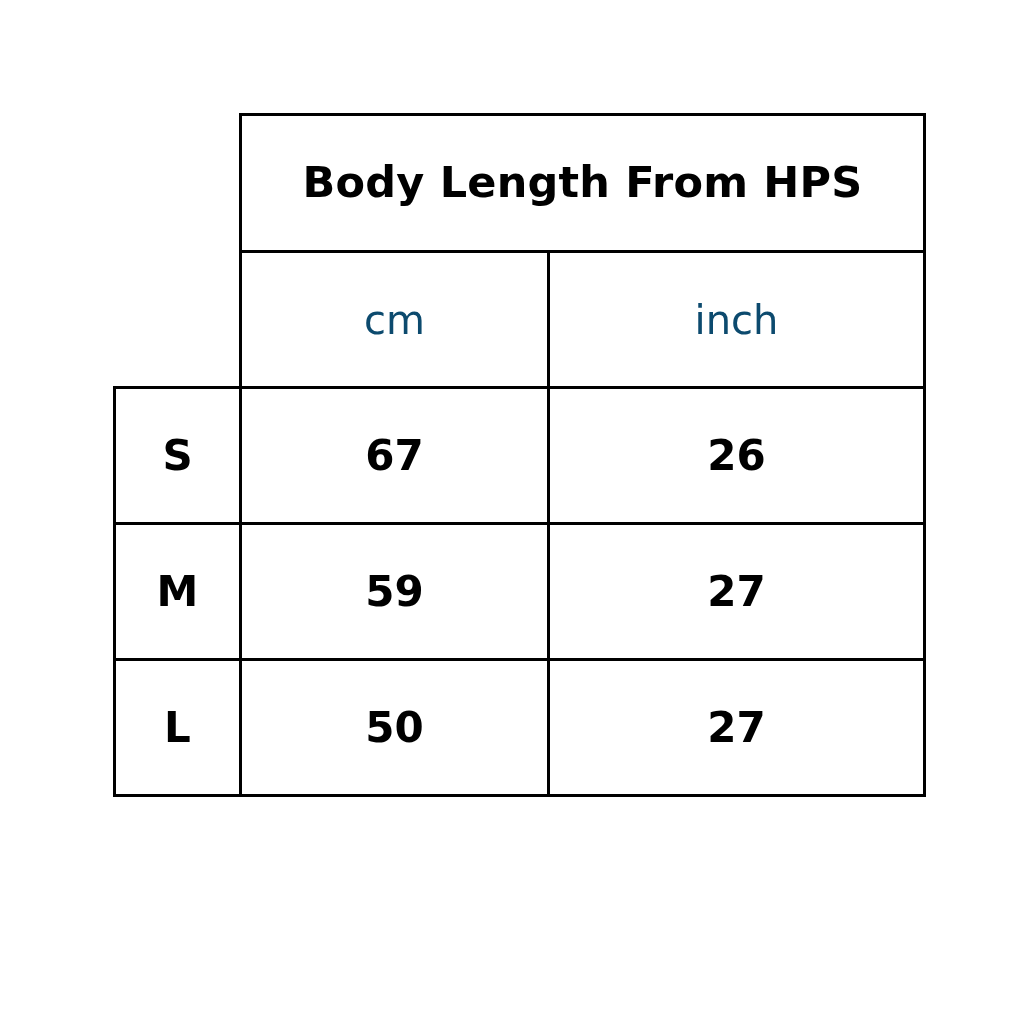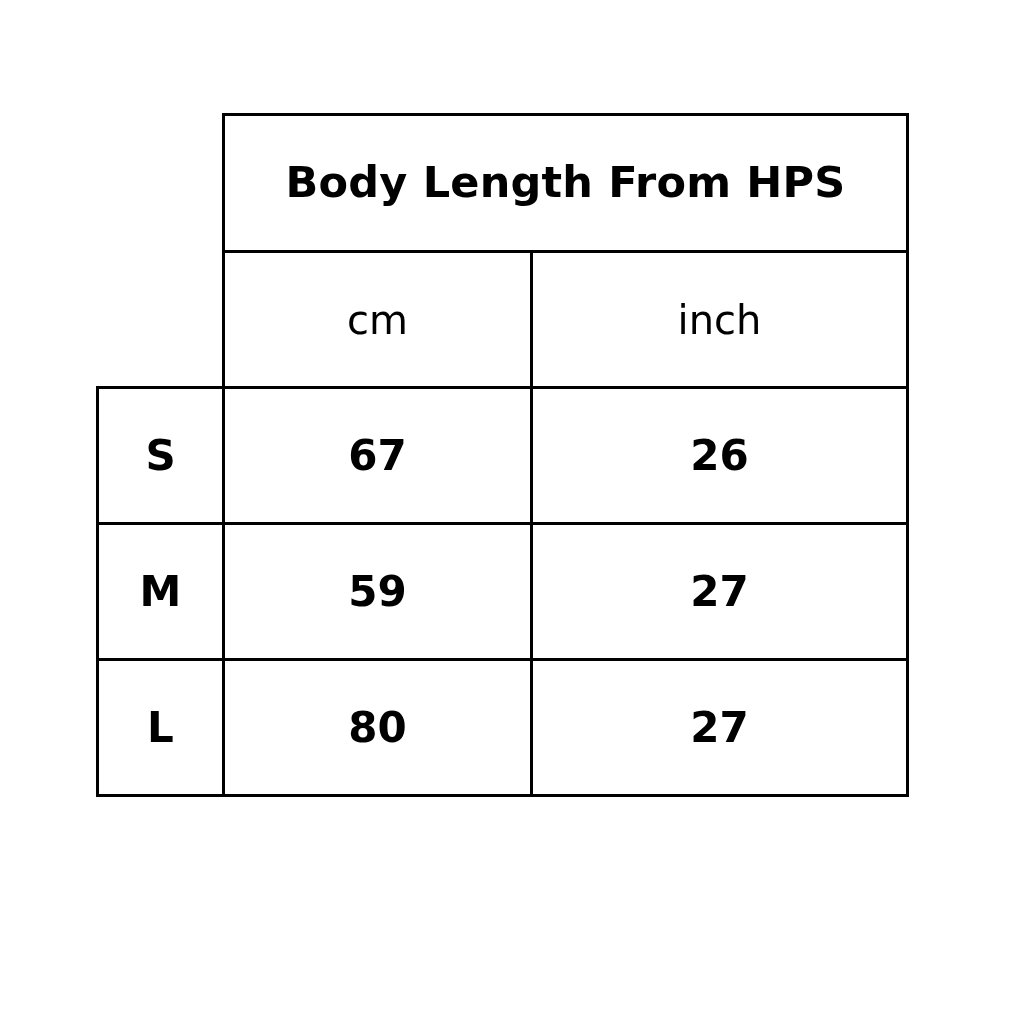--- a/index.html
+++ b/index.html
@@ -18,21 +18,21 @@
   .page {
     position: relative;
     width: 1024px;
     height: 1024px;
     background: #ffffff;
   }
 
   
   .size-table {
     position: absolute;
-    left: 96px;
+    left: 113px;
     top: 113px;
     width: 810px;
     border-collapse: collapse;
     table-layout: fixed;
   }
 
   .size-table td,
   .size-table th {
     border: 3px solid #000000;
     padding: 0;
@@ -57,21 +57,21 @@
     font-size: 43px;
     font-weight: bold;
     letter-spacing: 0.2px;
     line-height: 1.1;
   }
 
   .unit-cell {
     height: 133px;
     font-size: 40px;
     font-weight: normal;
-    color: #000000;
+    color: #0c4a6e;
   }
 
   .size-cell {
     height: 133px;
     font-size: 42px;
     font-weight: bold;
   }
 
   .value-cell {
     height: 133px;
@@ -109,20 +109,20 @@
       </tr>
 
       <tr>
         <td class="size-cell">M</td>
         <td class="value-cell">59</td>
         <td class="value-cell">27</td>
       </tr>
 
       <tr>
         <td class="size-cell">L</td>
-        <td class="value-cell">80</td>
+        <td class="value-cell">50</td>
         <td class="value-cell">27</td>
       </tr>
 
     </tbody>
   </table>
 
 </div>
 
 </body></html>

